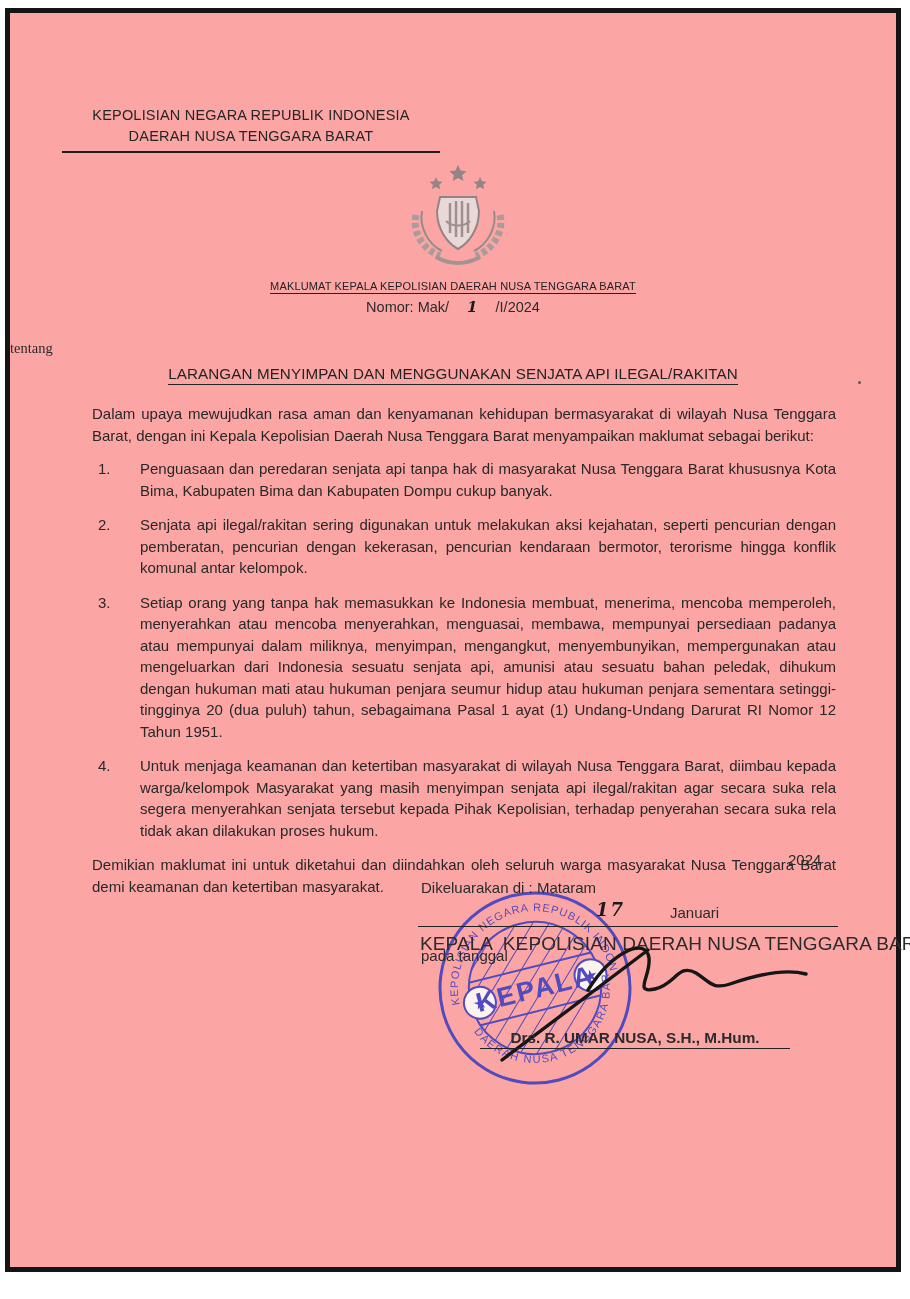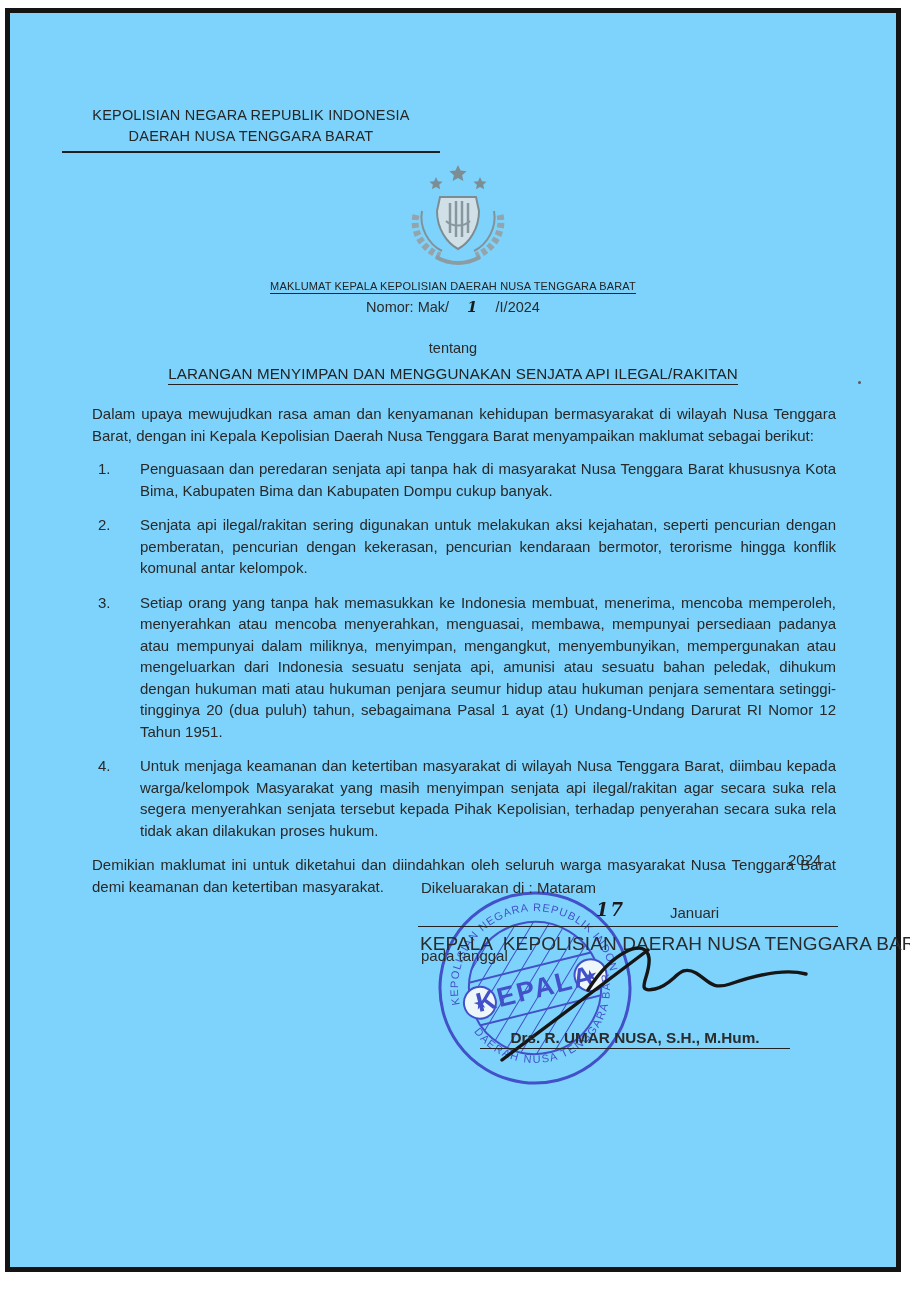--- a/index.html
+++ b/index.html
@@ -3,38 +3,38 @@
 <meta charset="utf-8">
 <style>
   html,body{margin:0;padding:0;}
   body{
     width:910px;height:1299px;position:relative;background:#ffffff;
     font-family:"Liberation Sans","DejaVu Sans",sans-serif;color:#2b2b2b;
     overflow:hidden;
   }
   .frame{
     position:absolute;left:5px;top:8px;width:886px;height:1254px;
-    border:5px solid #141414;background:#7dd3fc;
+    border:5px solid #141414;background:#fca5a5;
   }
   
   .org-header{
     position:absolute;left:52px;top:92px;width:378px;text-align:center;
     font-size:14.5px;line-height:21px;letter-spacing:.2px;color:#262626;
     border-bottom:2px solid #1e1e1e;padding-bottom:4px;
   }
   
   .emblem{position:absolute;left:368px;top:150px;width:160px;height:105px;opacity:.82;filter:blur(.4px);}
   
   .title-block{position:absolute;left:0;top:263px;width:886px;text-align:center;}
   .doc-title{display:inline-block;font-size:11px;letter-spacing:.15px;color:#232323;
     border-bottom:1.8px solid #232323;padding-bottom:1px;}
   .doc-number{margin-top:4px;font-size:14.5px;color:#2b2b2b;}
   .hand{font-family:"DejaVu Serif",serif;font-style:italic;font-weight:700;color:#1b1b1b;}
   .hand-no{font-size:15px;padding:0 18px;}
-  .tentang{position:absolute;left:0;top:327px;width:886px;text-align:center;font-size:14.5px;}
+  .tentang{position:absolute;left:0;top:327px;width:886px;text-align:left;font-size:14.5px;font-family:Liberation Serif, serif;}
   .subject-block{position:absolute;left:0;top:352px;width:886px;text-align:center;}
   .subject{display:inline-block;font-size:15.2px;letter-spacing:.1px;color:#232323;
     border-bottom:1.8px solid #232323;padding-bottom:1.5px;}
   
   .body{position:absolute;left:75px;top:390px;width:744px;font-size:15px;line-height:21.5px;
     text-align:justify;color:#282828;margin-left:7px;}
   .body p{margin:0 0 12px 0;}
   .items{margin:0;}
   .item{position:relative;padding-left:48px;margin-bottom:13px;}
   .item .num{position:absolute;left:6px;top:0;}

